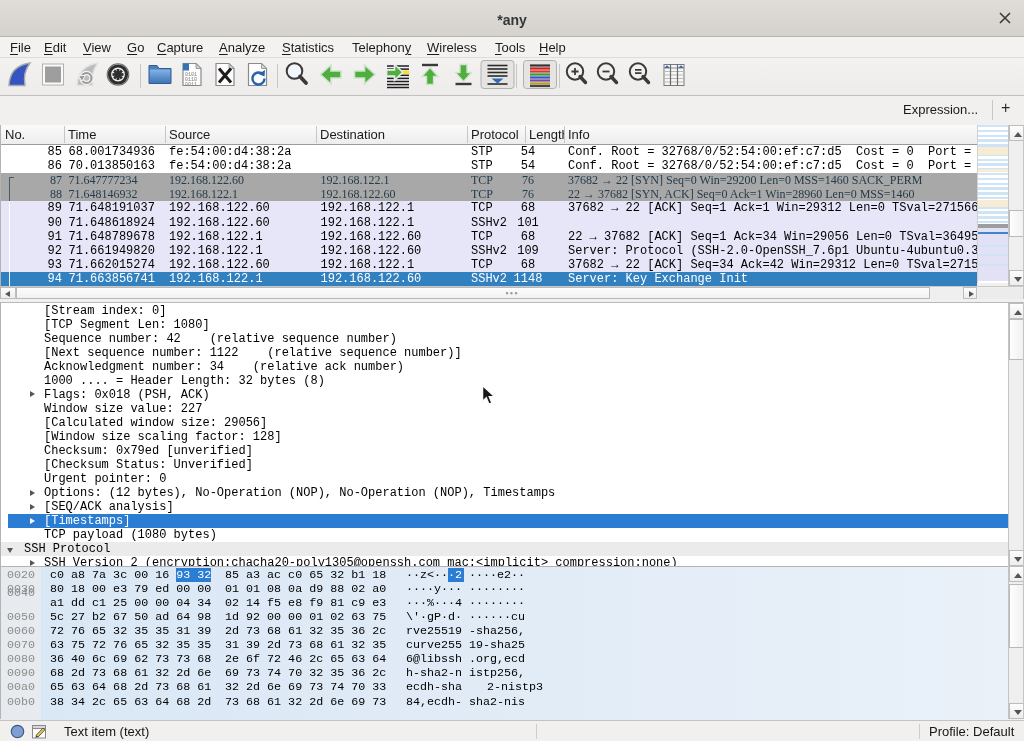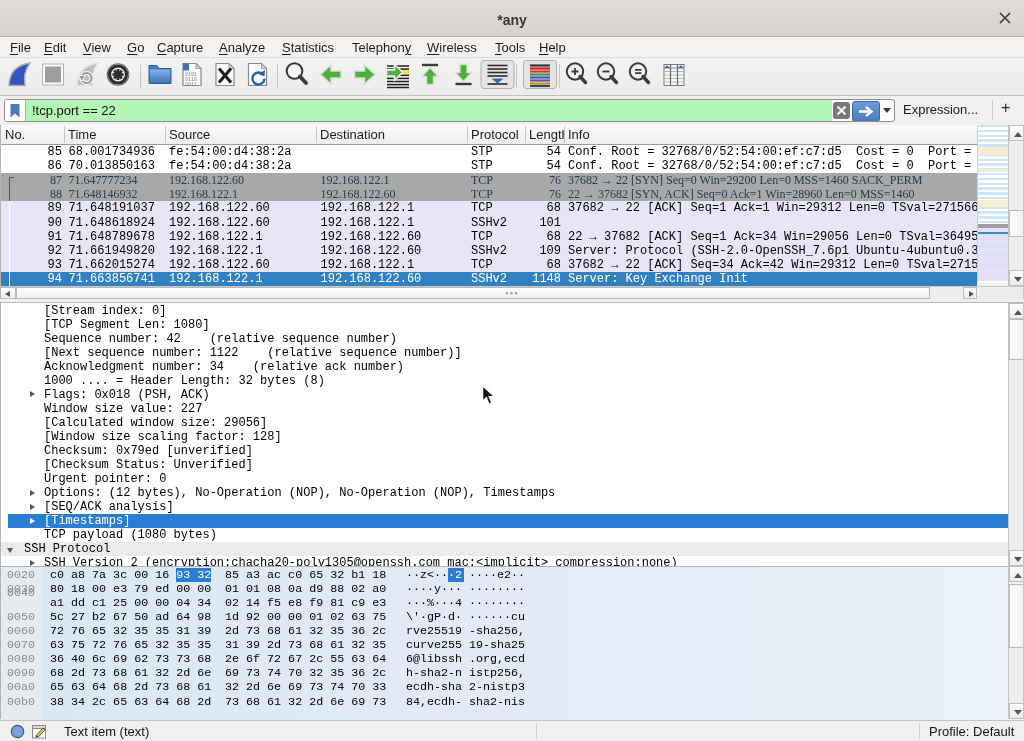--- a/index.html
+++ b/index.html
@@ -30,21 +30,21 @@
 #fplus{position:absolute;left:1001px;top:3px;font-size:16px;color:#2a2a2a;}
 
 #plheader{left:0;top:125px;width:977px;height:19px;background:linear-gradient(#fbfbfb,#eeecec);border-bottom:1px solid #9b9b9b;font-size:13px;color:#1b1b1b;}
 #plheader span{position:absolute;top:2px;}
 #plheader i{position:absolute;top:1px;width:1px;height:17px;background:#c6c6c6;font-style:normal;}
 #plrows{left:0;top:145px;width:977px;height:141px;background:#fff;font-size:12px;overflow:hidden;}
 .prow{position:absolute;left:0;width:977px;height:14.6px;line-height:14.1px;font-family:"Liberation Mono",monospace;white-space:pre;}
 .prow span{position:absolute;top:0;}
 .c-no{left:0;width:62px;text-align:right;}
 .c-t{left:68.5px;} .c-s{left:169px;} .c-d{left:320.5px;} .c-p{left:471px;}
-.c-l{left:495px;width:66px;text-align:right;} .c-i{left:568px;}
+.c-l{left:495px;width:66px;text-align:center;} .c-i{left:568px;}
 .r-white{background:#fff;color:#000;}
 .r-gray{background:#a8a8a8;color:#253c4a;font-family:Liberation Serif, serif;}
 .r-lav{background:#e7e6f9;color:#000;}
 .r-sel{background:#3180c0;color:#fff;}
 
 #minimap{left:977px;top:125px;width:31px;height:158px;background:#fff;border-left:1px solid #d0d0d0;}
 
 .vsb{background:#efefef;border-left:1px solid #c4c4c4;}
 .sbtn{position:absolute;left:0;width:16px;height:16px;background:linear-gradient(#fdfdfd,#ededed);border:1px solid #bdbdbd;box-sizing:border-box;}
 .sthumb{position:absolute;left:0;width:16px;background:linear-gradient(90deg,#fdfdfd,#f0f0f0);border:1px solid #b9b9b9;box-sizing:border-box;}
@@ -258,34 +258,20 @@
     </g>
 <defs>
       <linearGradient id="fgrad" x1="0" y1="0" x2="0" y2="1">
         <stop offset="0" stop-color="#85b3e6"></stop>
         <stop offset="1" stop-color="#4075b5"></stop>
       </linearGradient>
     </defs>
 </svg>
 
 <div class="abs" id="filterbar">
-  <div id="ffield">
-    <div style="position:absolute;left:21px;top:0;width:806px;height:21px;background:#b4f6b4"></div>
-      <div id="fbook"><svg width="20" height="21">
-          <path d="M5.5,4 h9 v13.5 l-4.5,-4 l-4.5,4 Z" fill="#4a7ab8"></path>
-        </svg></div>
-    <div id="ftext">!tcp.port == 22</div>
-    <div id="fclear"><svg width="17" height="17">
-          <path d="M4.5,4.5 L12.5,12.5 M12.5,4.5 L4.5,12.5" stroke="#f2f2f2" stroke-width="2.2"></path>
-        </svg></div>
-    <div id="fapply"><svg width="26" height="19">
-          <path d="M6,9.5 h11 M13,5 l5.5,4.5 L13,14" stroke="#fff" stroke-width="2.4" fill="none"></path>
-        </svg></div>
-    <div id="fdrop"></div>
-  </div>
   <div id="fexpr">Expression...</div>
   <div id="fsep2"></div>
   <div id="fplus">+</div>
 </div>
 
 <div class="abs" id="plheader">
 <span style="left:5px">No.</span>
     <span style="left:68px">Time</span>
     <span style="left:169px">Source</span>
     <span style="left:320px">Destination</span>
@@ -416,33 +402,33 @@
     <div class="hrow" style="left:225px;top:57px">2d 73 68 61 32 35 36 2c</div>
     <div class="hrow" style="left:406px;top:57px">rve25519</div>
     <div class="hrow" style="left:469px;top:57px">-sha256,</div>
 <div class="hrow hoff" style="left:7px;top:71.1px">0070</div>
     <div class="hrow" style="left:50px;top:71.1px">63 75 72 76 65 32 35 35</div>
     <div class="hrow" style="left:225px;top:71.1px">31 39 2d 73 68 61 32 35</div>
     <div class="hrow" style="left:406px;top:71.1px">curve255</div>
     <div class="hrow" style="left:469px;top:71.1px">19-sha25</div>
 <div class="hrow hoff" style="left:7px;top:85.2px">0080</div>
     <div class="hrow" style="left:50px;top:85.2px">36 40 6c 69 62 73 73 68</div>
-    <div class="hrow" style="left:225px;top:85.2px">2e 6f 72 67 2c 55 63 64</div>
+    <div class="hrow" style="left:225px;top:85.2px">2e 6f 72 46 2c 65 63 64</div>
     <div class="hrow" style="left:406px;top:85.2px">6@libssh</div>
     <div class="hrow" style="left:469px;top:85.2px">.org,ecd</div>
 <div class="hrow hoff" style="left:7px;top:99.3px">0090</div>
     <div class="hrow" style="left:50px;top:99.3px">68 2d 73 68 61 32 2d 6e</div>
     <div class="hrow" style="left:225px;top:99.3px">69 73 74 70 32 35 36 2c</div>
     <div class="hrow" style="left:406px;top:99.3px">h-sha2-n</div>
     <div class="hrow" style="left:469px;top:99.3px">istp256,</div>
 <div class="hrow hoff" style="left:7px;top:113.4px">00a0</div>
     <div class="hrow" style="left:50px;top:113.4px">65 63 64 68 2d 73 68 61</div>
     <div class="hrow" style="left:225px;top:113.4px">32 2d 6e 69 73 74 70 33</div>
     <div class="hrow" style="left:406px;top:113.4px">ecdh-sha</div>
-    <div class="hrow" style="left:469px;top:113.4px">2-nistp3</div>
+    <div class="hrow" style="left:487px;top:113.4px">2-nistp3</div>
 <div class="hrow hoff" style="left:7px;top:127.5px">00b0</div>
     <div class="hrow" style="left:50px;top:127.5px">38 34 2c 65 63 64 68 2d</div>
     <div class="hrow" style="left:225px;top:127.5px">73 68 61 32 2d 6e 69 73</div>
     <div class="hrow" style="left:406px;top:127.5px">84,ecdh-</div>
     <div class="hrow" style="left:469px;top:127.5px">sha2-nis</div>
 </div>
 <div class="abs vsb" id="hvsb" style="left:1008px;top:566px;width:16px;height:153px">
   <div class="sbtn" style="top:0">
       <div class="arr" style="left:4px;top:6px;border-left:4px solid transparent;border-right:4px solid transparent;border-bottom:5px solid #555"></div>
     </div>

